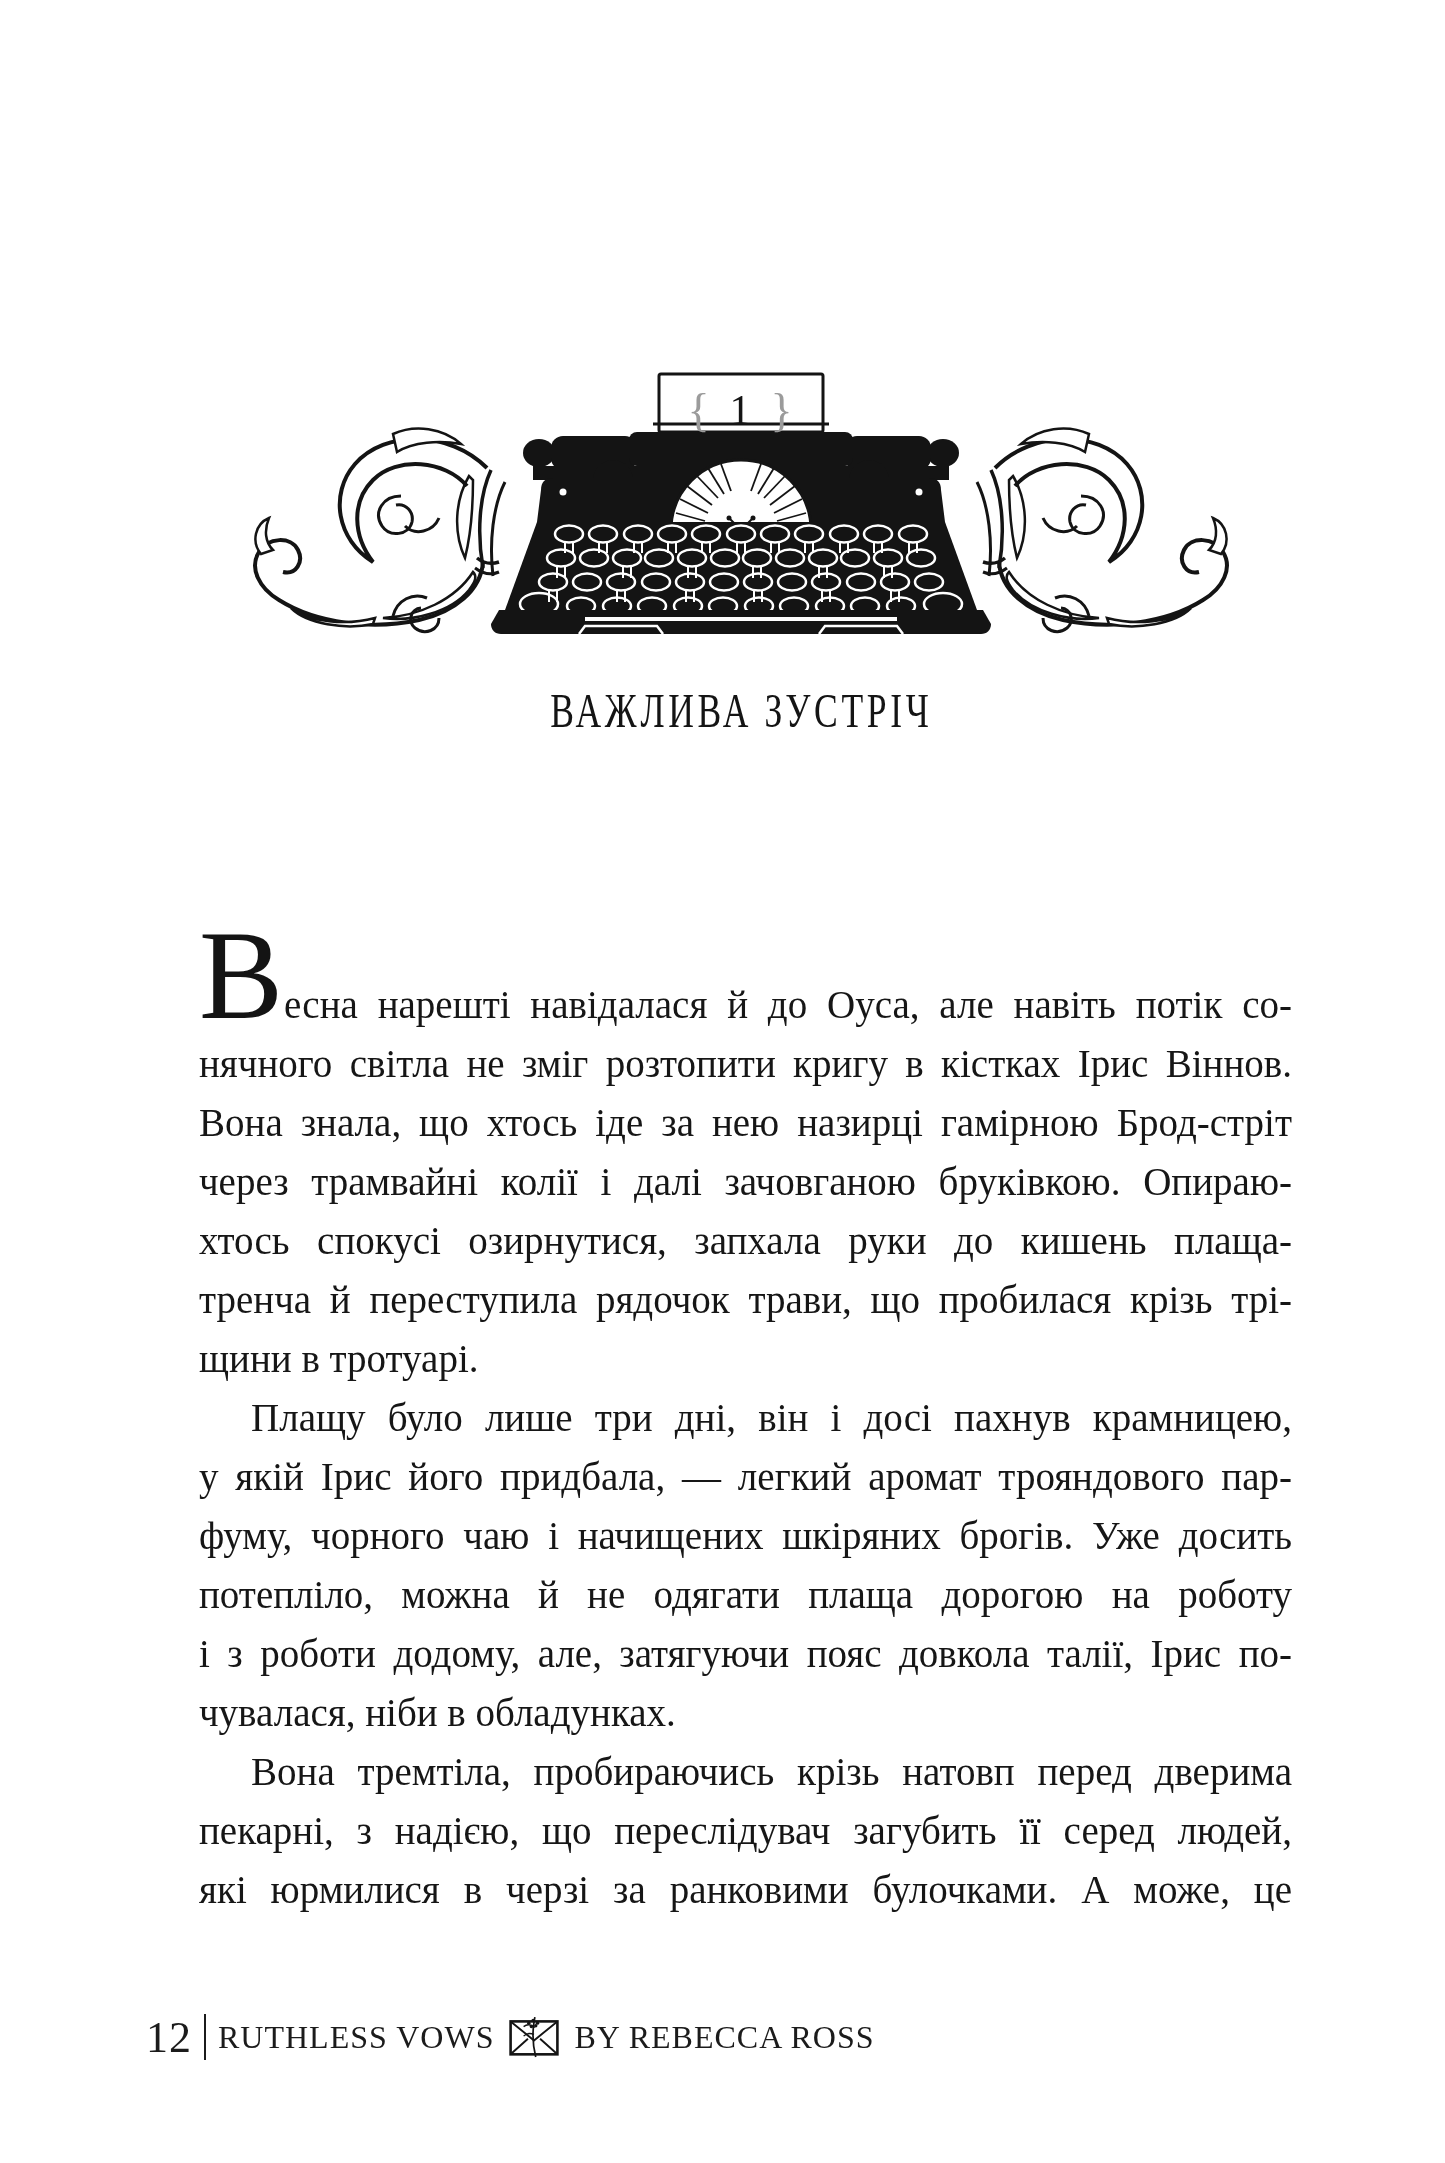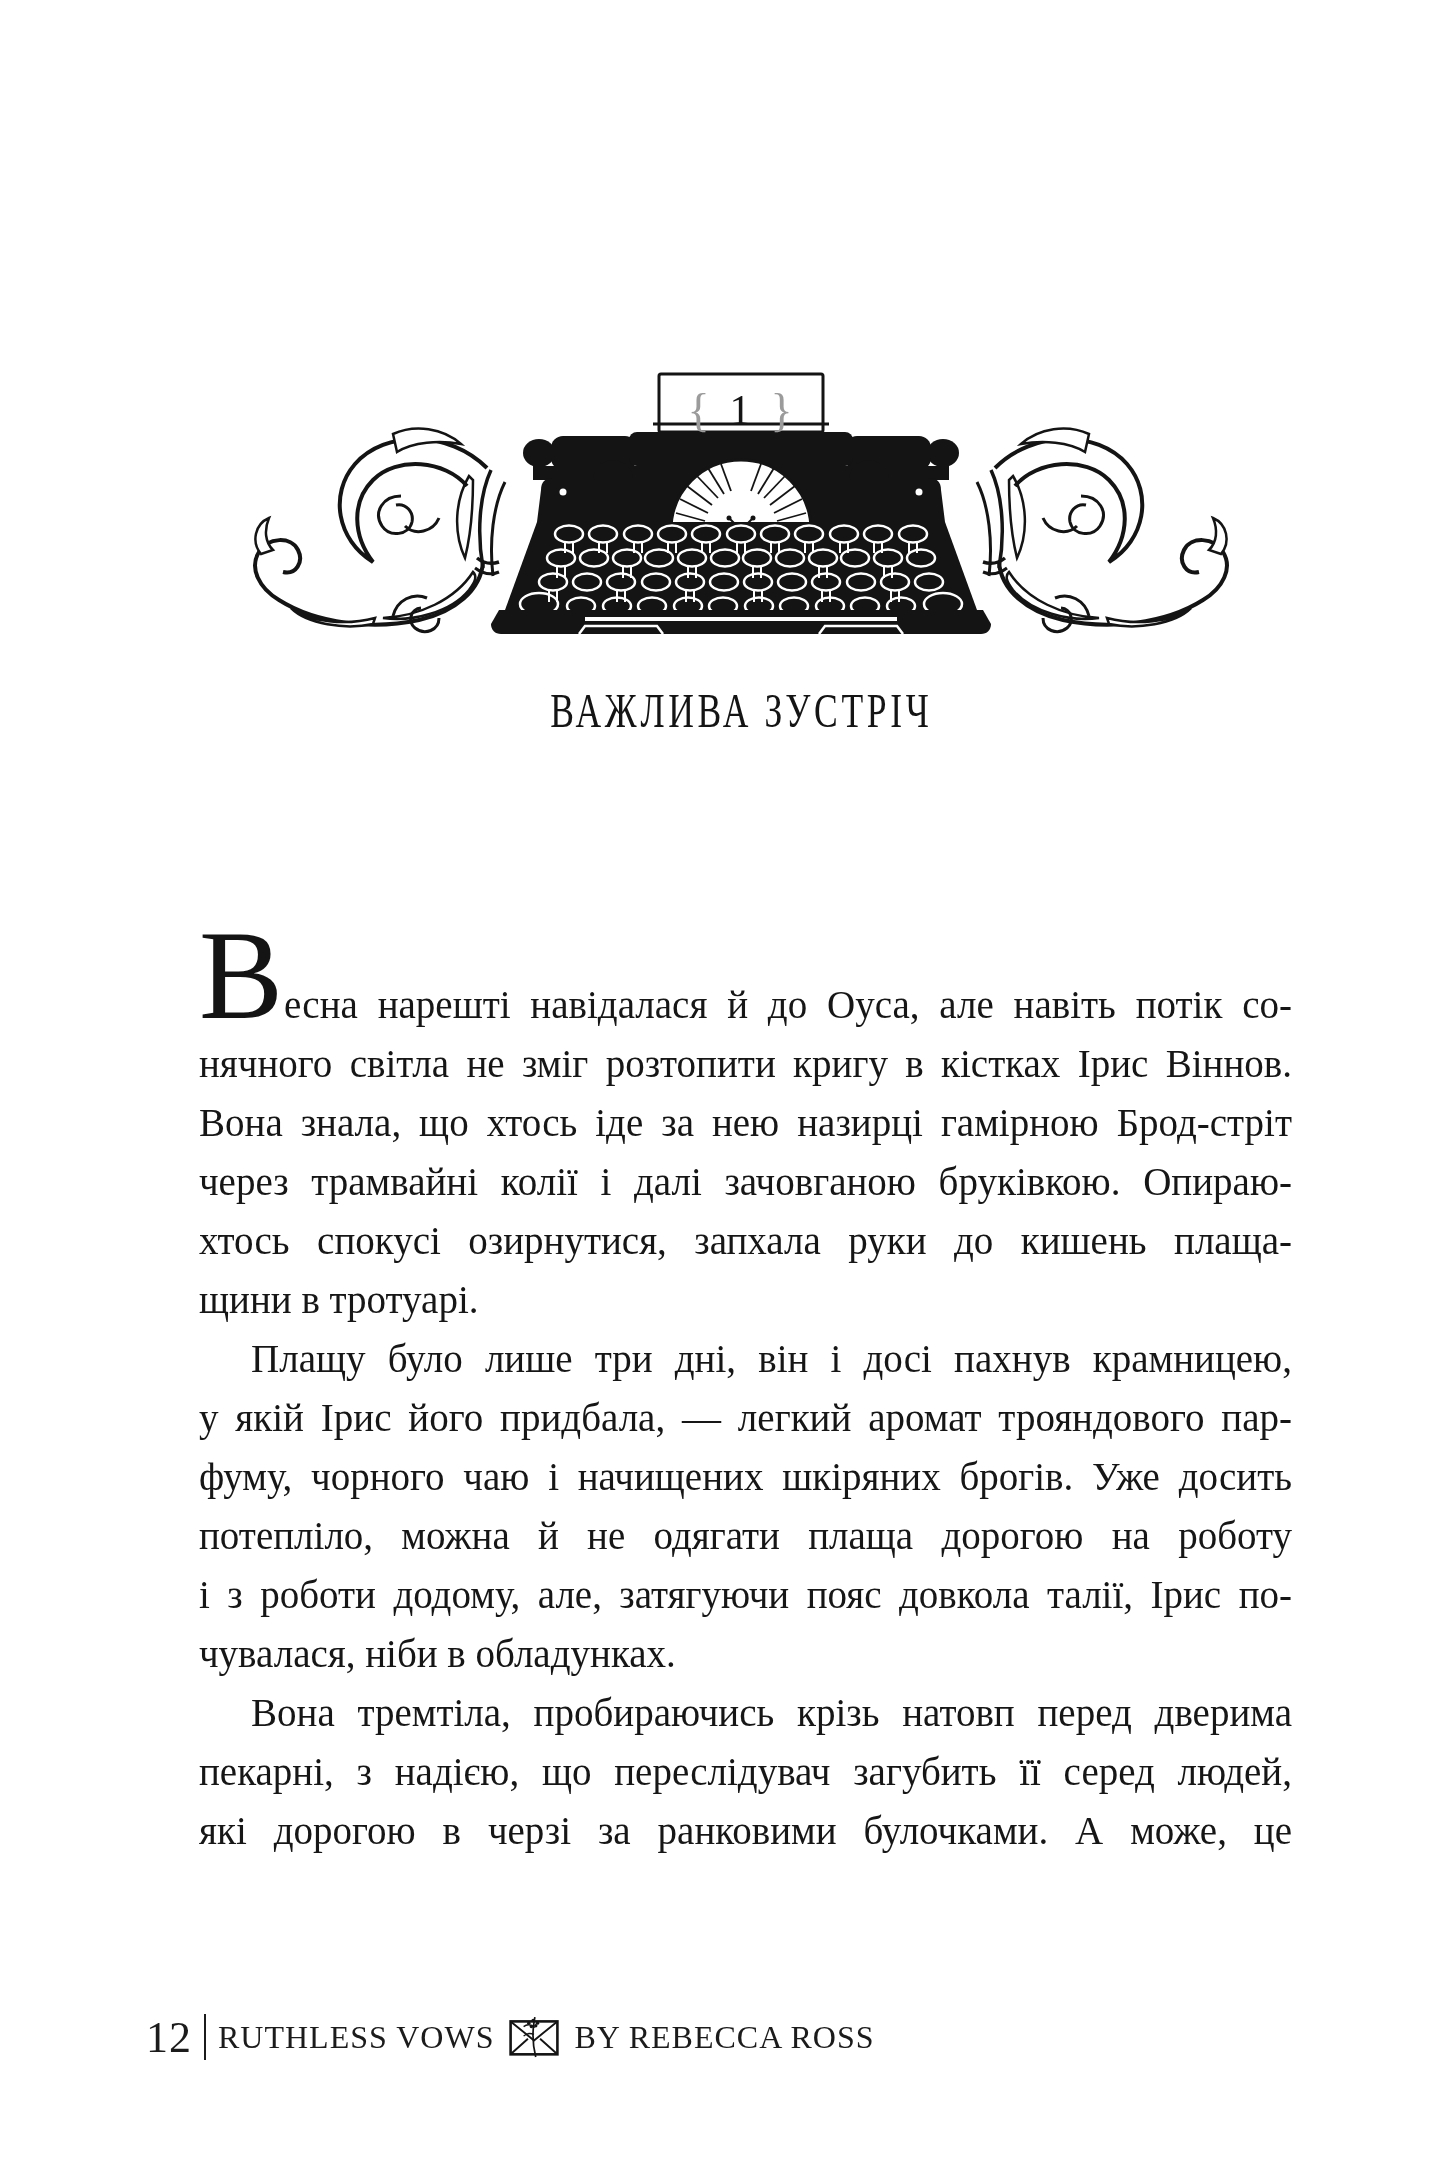--- a/index.html
+++ b/index.html
@@ -234,34 +234,35 @@
 
   <div class="chapter-title">ВАЖЛИВА ЗУСТРІЧ</div>
 
   <div class="body-text">
     <div>
       <div class="line"><span class="drop-cap">В</span><span>есна нарешті навідалася й до Оуса, але навіть потік со-</span></div>
       <div class="line">нячного світла не зміг розтопити кригу в кістках Ірис Віннов.</div>
       <div class="line">Вона знала, що хтось іде за нею назирці гамірною Брод-стріт</div>
       <div class="line">через трамвайні колії і далі зачовганою бруківкою. Опираю-</div>
       <div class="line">хтось спокусі озирнутися, запхала руки до кишень плаща-</div>
+      <div class="line">тренча й переступила рядочок трави, що пробилася крізь трі-</div>
       <div class="line last">щини в тротуарі.</div>
     </div>
     <div>
       <div class="line indent">Плащу було лише три дні, він і досі пахнув крамницею,</div>
       <div class="line">у якій Ірис його придбала, — легкий аромат трояндового пар-</div>
       <div class="line">фуму, чорного чаю і начищених шкіряних брогів. Уже досить</div>
       <div class="line">потепліло, можна й не одягати плаща дорогою на роботу</div>
       <div class="line">і з роботи додому, але, затягуючи пояс довкола талії, Ірис по-</div>
       <div class="line last">чувалася, ніби в обладунках.</div>
     </div>
     <div>
       <div class="line indent">Вона тремтіла, пробираючись крізь натовп перед дверима</div>
       <div class="line">пекарні, з надією, що переслідувач загубить її серед людей,</div>
-      <div class="line">які дорогою в черзі за ранковими булочками. А може, це</div>
+      <div class="line">які юрмилися в черзі за ранковими булочками. А може, це</div>
     </div>
   </div>
 
   <div class="footer">
     <span class="page-number">12</span>
     <div class="divider"></div>
     <span class="ftext">RUTHLESS VOWS</span>
     <svg class="envelope" viewBox="0 0 60 50">
       <rect x="3" y="7" width="54" height="38" fill="#ffffff" stroke="#141414" stroke-width="3"></rect>
       <path d="M 3,7 L 30,29 L 57,7" fill="none" stroke="#141414" stroke-width="2.2"></path>

